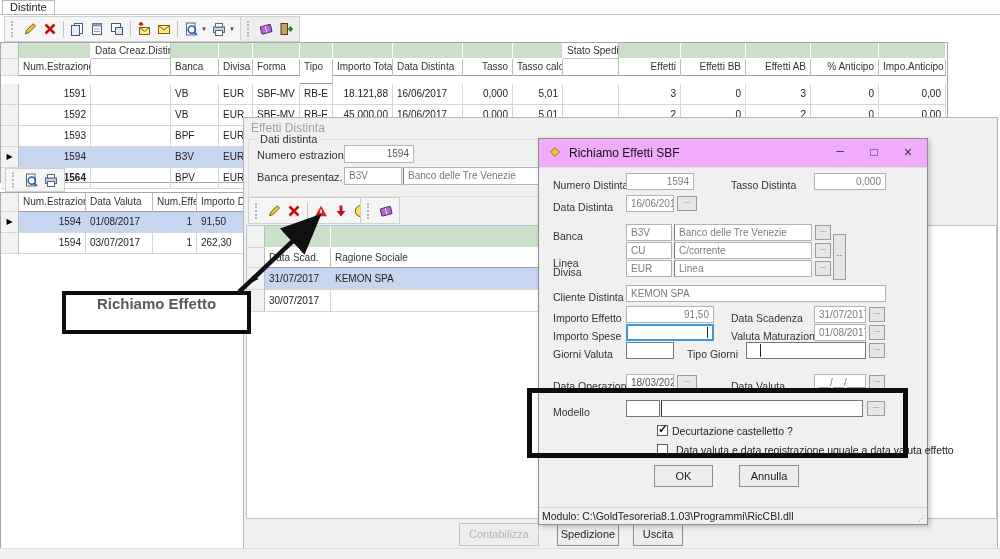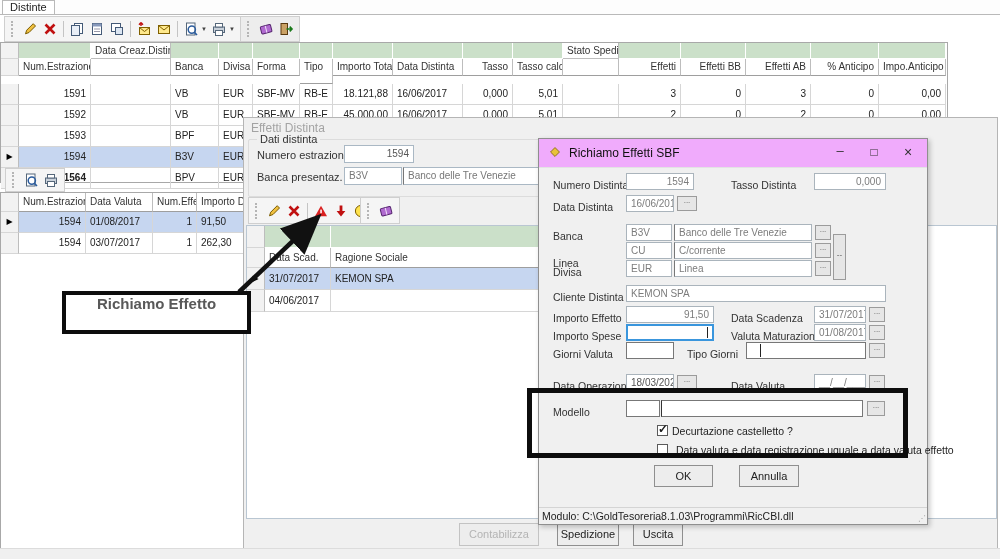--- a/index.html
+++ b/index.html
@@ -414,21 +414,21 @@
           <div class="gcell l head" style="width: 344px; height: 20px; line-height: 19px;"></div>
         </div>
         <div class="grow">
           <div class="gmark" style="width: 18px; height: 22px; line-height: 21px;">▶</div>
           <div class="gcell l sel" style="width: 66px; height: 22px; line-height: 21px;">31/07/2017</div>
           <div class="gcell l sel" style="width: 230px; height: 22px; line-height: 21px;">KEMON SPA</div>
           <div class="gcell l sel" style="width: 344px; height: 22px; line-height: 21px;"></div>
         </div>
         <div class="grow">
           <div class="gmark" style="width: 18px; height: 22px; line-height: 21px;"></div>
-          <div class="gcell l" style="width: 66px; height: 22px; line-height: 21px;">04/06/2017</div>
+          <div class="gcell l" style="width: 66px; height: 22px; line-height: 21px;">30/07/2017</div>
           <div class="gcell l" style="width: 344px; height: 22px; line-height: 21px;"></div>
         </div>
       </div>
 
     <div class="btn disabled" style="left:215px;top:405px;width:80px;height:23px;">Contabilizza</div>
     <div class="btn" style="left:313px;top:405px;width:62px;height:23px;">Spedizione</div>
     <div class="btn" style="left:389px;top:405px;width:50px;height:23px;">Uscita</div>
   </div>
 
   <div id="richiamo-dialog">

